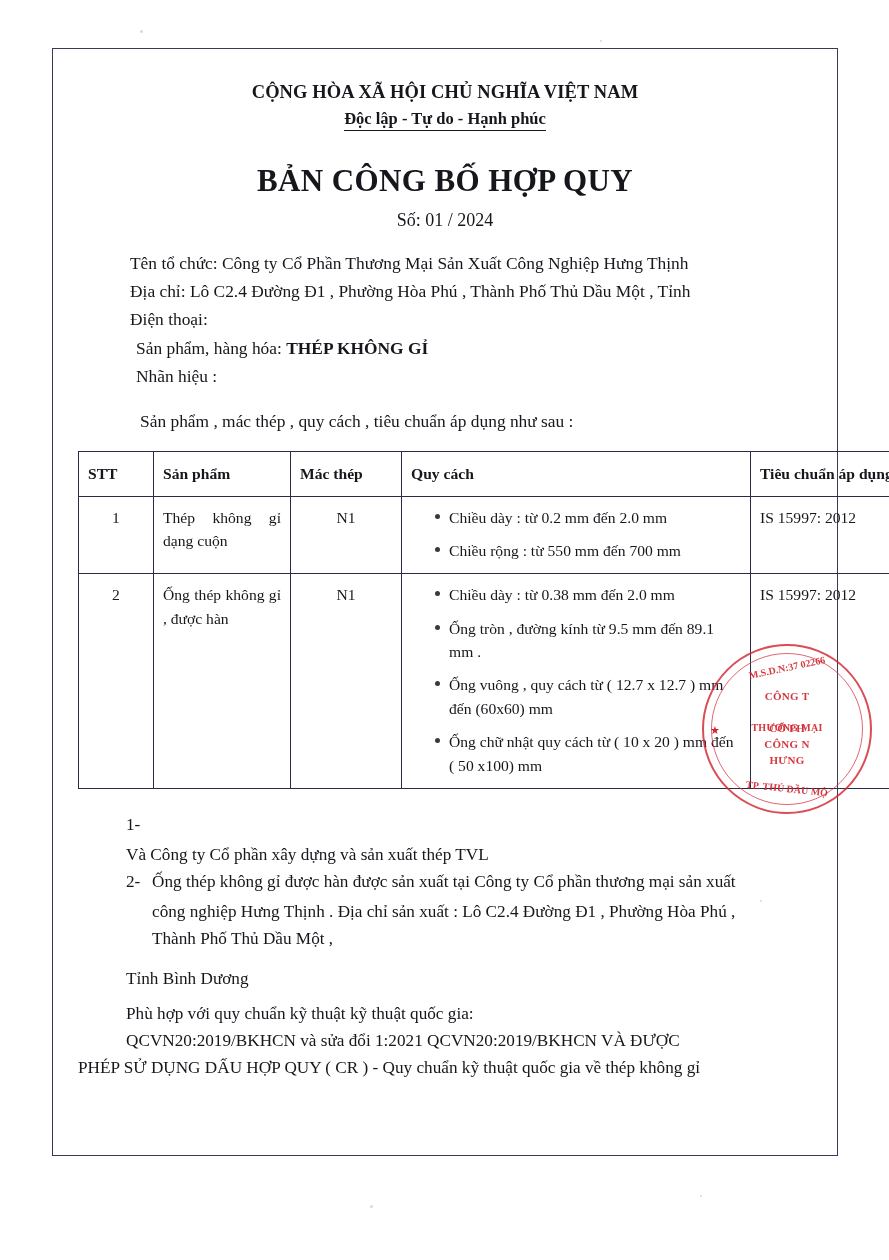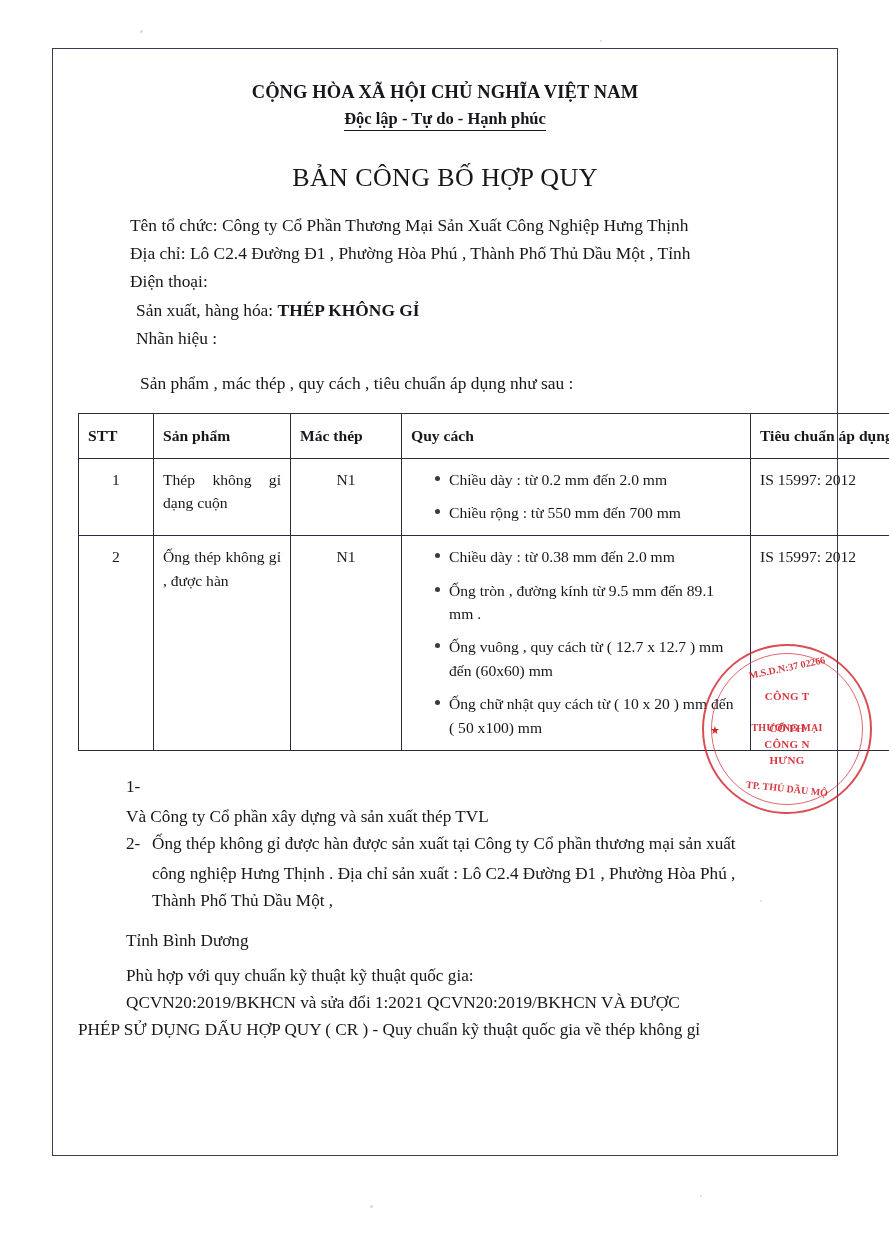--- a/index.html
+++ b/index.html
@@ -55,22 +55,22 @@
   .national-sub {
     font-size: 16.5px;
     font-weight: bold;
     margin-top: 6px;
     display: inline-block;
     border-bottom: 1.4px solid #16161c;
     padding-bottom: 1px;
   }
 
   .doc-title {
-    font-size: 26px;
-    font-weight: normal;
+    font-size: 31px;
+    font-weight: bold;
     margin-top: 32px;
     letter-spacing: 0.4px;
   }
   .doc-number {
     font-size: 18px;
     margin-top: 11px;
   }
 
   .body-block {
     margin-top: 18px;
@@ -249,28 +249,29 @@
 <div class="page">
 
   <div class="doc-frame"></div>
 
   <div class="content">
 
     <div class="center">
       <div class="national-title">CỘNG HÒA XÃ HỘI CHỦ NGHĨA VIỆT NAM</div>
       <div><span class="national-sub">Độc lập - Tự do - Hạnh phúc</span></div>
       <div class="doc-title">BẢN CÔNG BỐ HỢP QUY</div>
+      <div class="doc-number">Số: 01 / 2024</div>
     </div>
 
     <div class="body-block">
       <div class="ind1">Tên tổ chức: Công ty Cổ Phần Thương Mại Sản Xuất Công Nghiệp Hưng Thịnh</div>
       <div class="ind1">Địa chỉ: Lô C2.4 Đường Đ1 , Phường Hòa Phú , Thành Phố Thủ Dầu Một , Tỉnh</div>
       <div class="ind1 p-gap">Điện thoại:</div>
       <div class="ind2 p-gap">
-        <span>Sản xuất, hàng hóa:</span>
+        <span>Sản phẩm, hàng hóa:</span>
         <span class="strong">THÉP KHÔNG GỈ</span>
       </div>
       <div class="ind2 p-gap">Nhãn hiệu :</div>
       <div class="ind3 p-gap-lg">Sản phẩm , mác thép , quy cách , tiêu chuẩn áp dụng như sau :</div>
     </div>
 
     <table class="spec">
       <thead>
         <tr>
           <th class="c-stt">STT</th>

